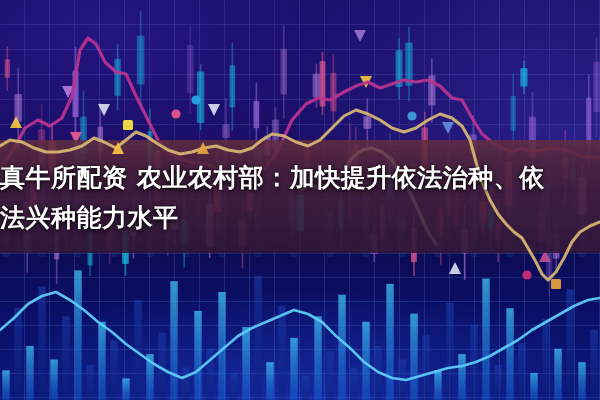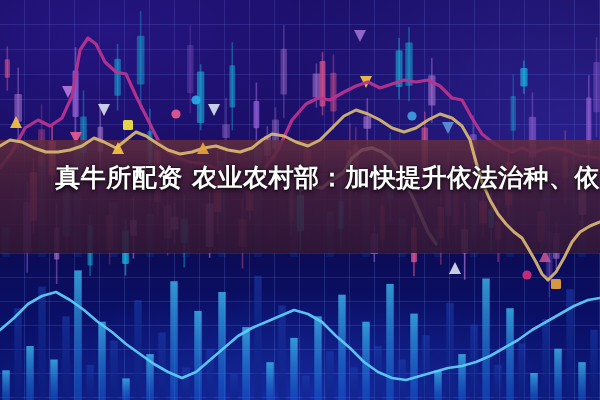--- a/index.html
+++ b/index.html
@@ -62,21 +62,21 @@
     top:140px;height:113px;
     background:linear-gradient(180deg, rgba(150,70,45,.20) 0%, rgba(110,45,50,.08) 45%, rgba(60,25,55,0) 100%);
   }
 
   
   svg.vec{position:absolute;left:0;top:0;}
 
   
   #headline{
     position:absolute;left:0;top:158px;width:600px;
-    text-align:right;
+    text-align:left;
     color:#ffffff;
     font-weight:700;
     font-size:25px;
     line-height:40px;
     letter-spacing:.5px;
     text-shadow:0 2px 5px rgba(0,0,0,.85), 0 0 2px rgba(0,0,0,.9);
     white-space:nowrap;
   }
   #headline .ln{display:block;}
   #headline .ln2{white-space:nowrap;}
@@ -389,15 +389,16 @@
   <svg class="vec" id="vec-gold" width="600" height="400">
     <polyline id="line-gold" fill="none" stroke="#d9b872" stroke-width="3" stroke-linejoin="round" stroke-linecap="round" opacity=".92" points="0,146 10,140 22,142 34,148 46,152 58,152 70,150 82,146 94,138 104,142 116,148 126,140 136,132 146,136 158,144 168,150 180,154 192,152 204,148 216,146 228,150 240,152 252,148 262,140 272,134 284,136 296,142 308,146 320,140 332,128 344,116 356,110 368,114 380,120 392,128 404,132 416,128 428,120 440,114 452,118 462,126 470,140 476,162 482,182 490,200 498,214 506,224 514,232 522,238 528,248 536,262 542,274 548,280 556,272 564,258 572,242 580,232 590,226 600,222"></polyline>
     <g id="markers-band">
         <polygon points="118,142 124,154 112,154" fill="#f5c542" opacity=".92"></polygon>
         <polygon points="203,142 209,154 197,154" fill="#e8a33d" opacity=".92"></polygon>
       </g>
   </svg>
 
   <div id="headline">
     <span class="ln ln1">真牛所配资 农业农村部：加快提升依法治种、依</span>
+    <span class="ln ln2">法兴种能力水平</span>
   </div>
 
 </div>
 
 </body></html>

